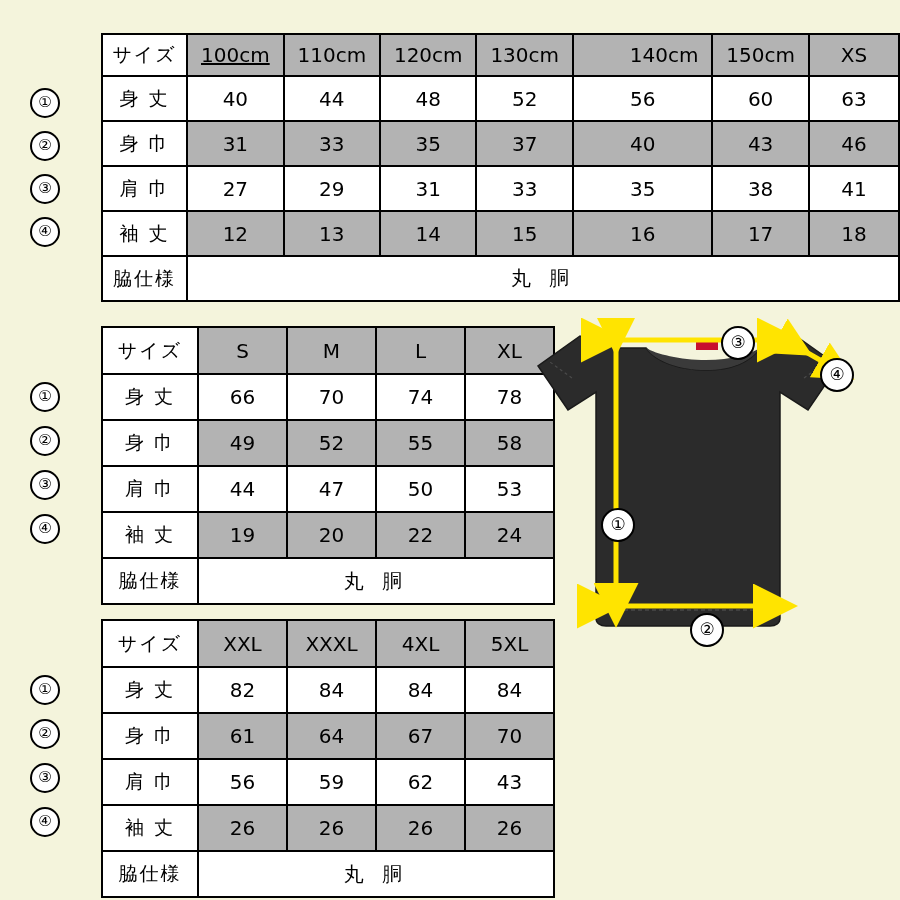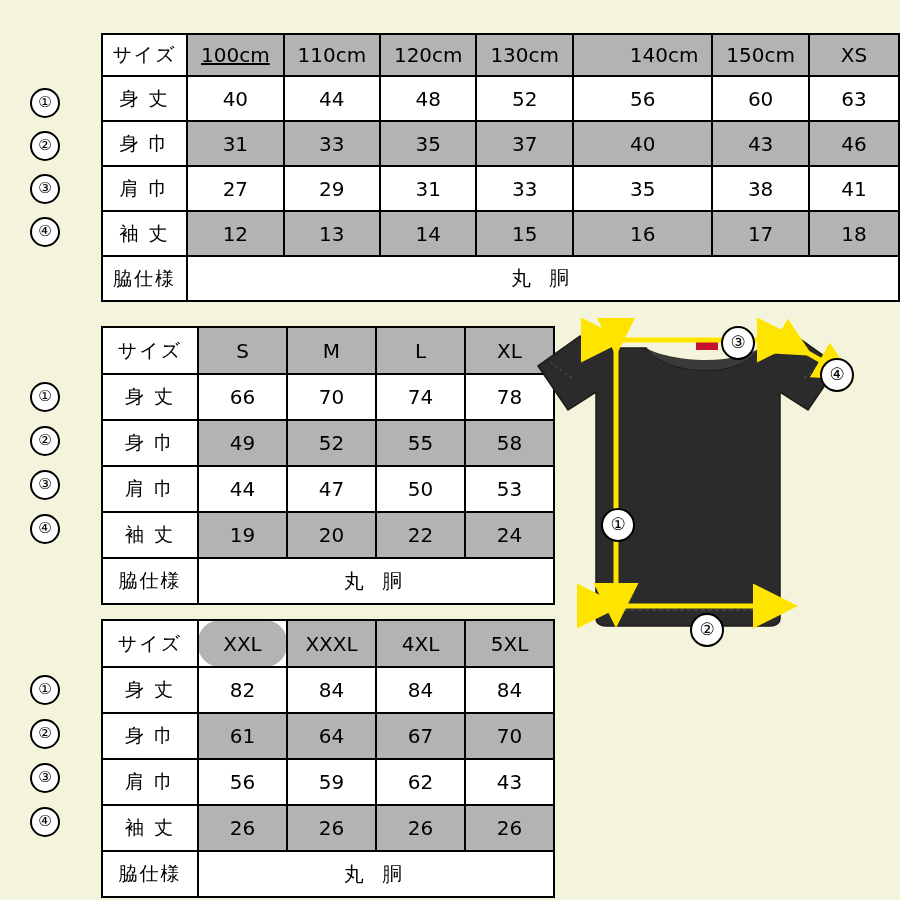--- a/index.html
+++ b/index.html
@@ -234,21 +234,21 @@
 
   <div class="marker" style="left:30px; top:382px;">①</div>
   <div class="marker" style="left:30px; top:426px;">②</div>
   <div class="marker" style="left:30px; top:470px;">③</div>
   <div class="marker" style="left:30px; top:514px;">④</div>
 
   <table class="sizetable" id="table3">
     <tbody>
         <tr>
       <td class="hdr rowlabel" style="width:94px;height:45px;">サイズ</td>
-      <td class="hdr" style="width:87px;border-radius:22px;">XXL</td>
+      <td class="hdr" style="width:87px;">XXL</td>
       <td class="hdr" style="width:87px;">XXXL</td>
       <td class="hdr" style="width:87px;">4XL</td>
       <td class="hdr" style="width:87px;">5XL</td>
     </tr>
     <tr>
       <td class="rowlabel" style="height:44px;">身 丈</td>
       <td class="plain">82</td>
       <td class="plain">84</td>
       <td class="plain">84</td>
       <td class="plain">84</td>

